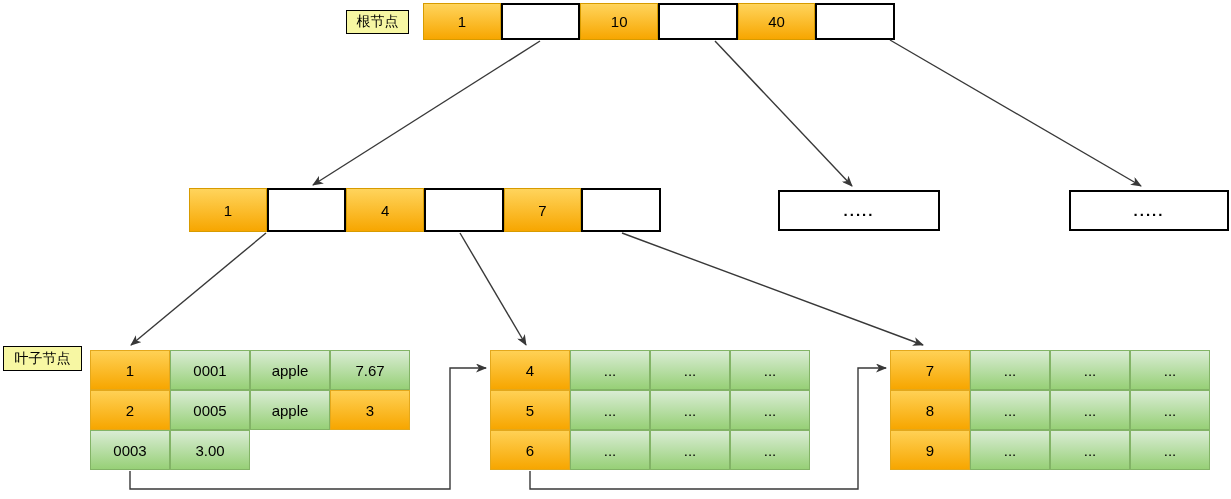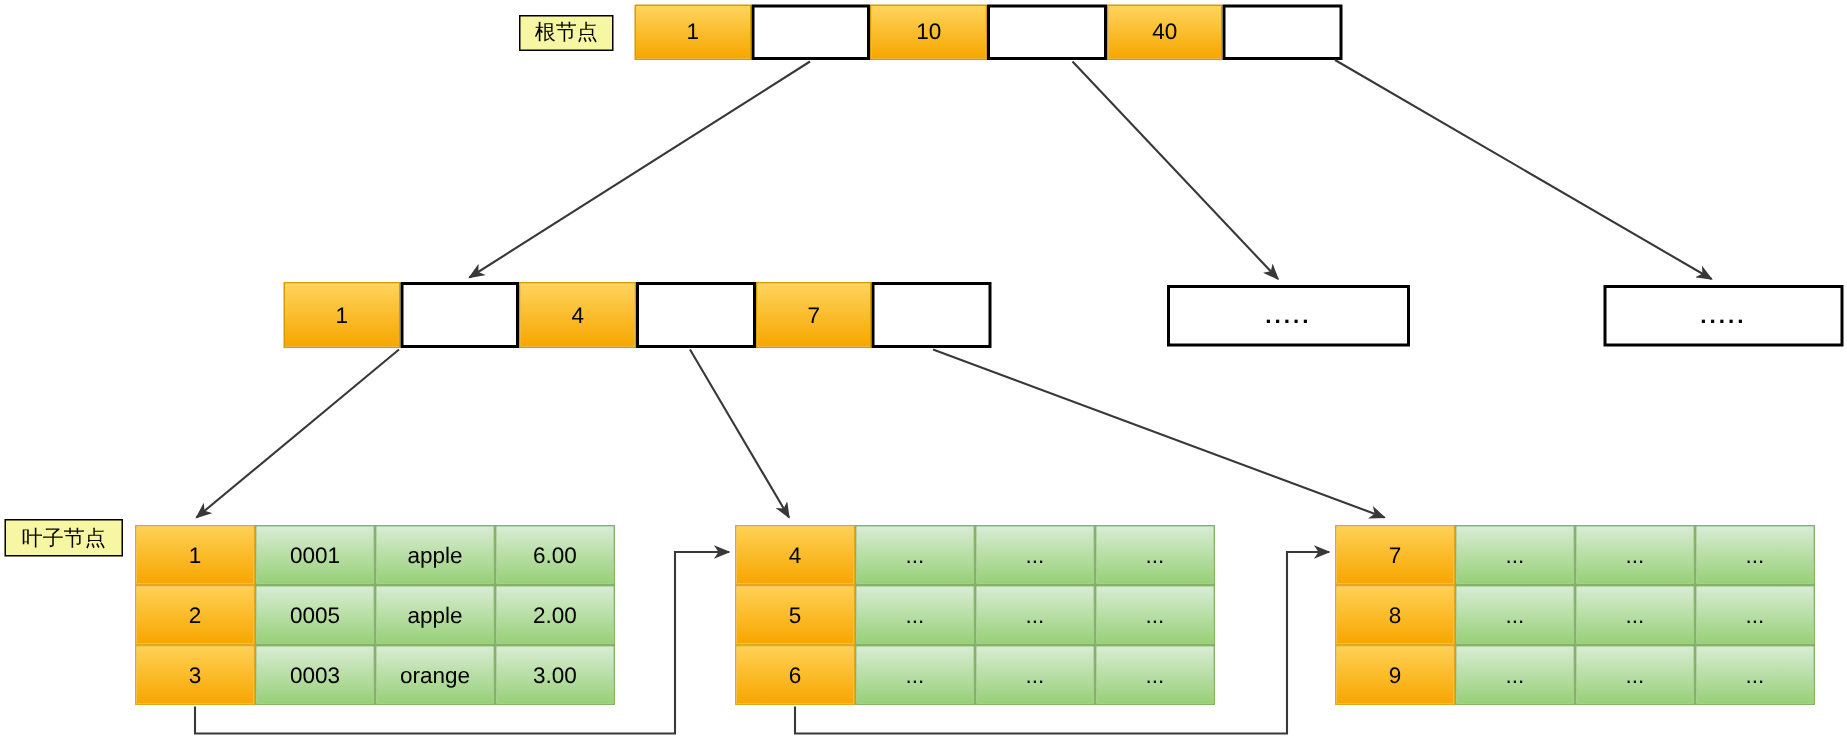--- a/index.html
+++ b/index.html
@@ -90,28 +90,26 @@
     <div class="cell ptr"></div>
   </div>
 
   <div class="collapsed" id="collapsed-left">.....</div>
   <div class="collapsed" id="collapsed-right">.....</div>
 
   <div class="leaf" id="leaf-1">
     <div class="cell key">1</div>
     <div class="cell data">0001</div>
     <div class="cell data">apple</div>
-    <div class="cell data">6.00</div>
+    <div class="cell data">7.67</div>
     <div class="cell key">2</div>
     <div class="cell data">0005</div>
     <div class="cell data">apple</div>
-    <div class="cell data">2.00</div>
     <div class="cell key">3</div>
     <div class="cell data">0003</div>
-    <div class="cell data">orange</div>
     <div class="cell data">3.00</div>
   </div>
 
   <div class="leaf" id="leaf-2">
     <div class="cell key">4</div>
     <div class="cell data">...</div>
     <div class="cell data">...</div>
     <div class="cell data">...</div>
     <div class="cell key">5</div>
     <div class="cell data">...</div>

